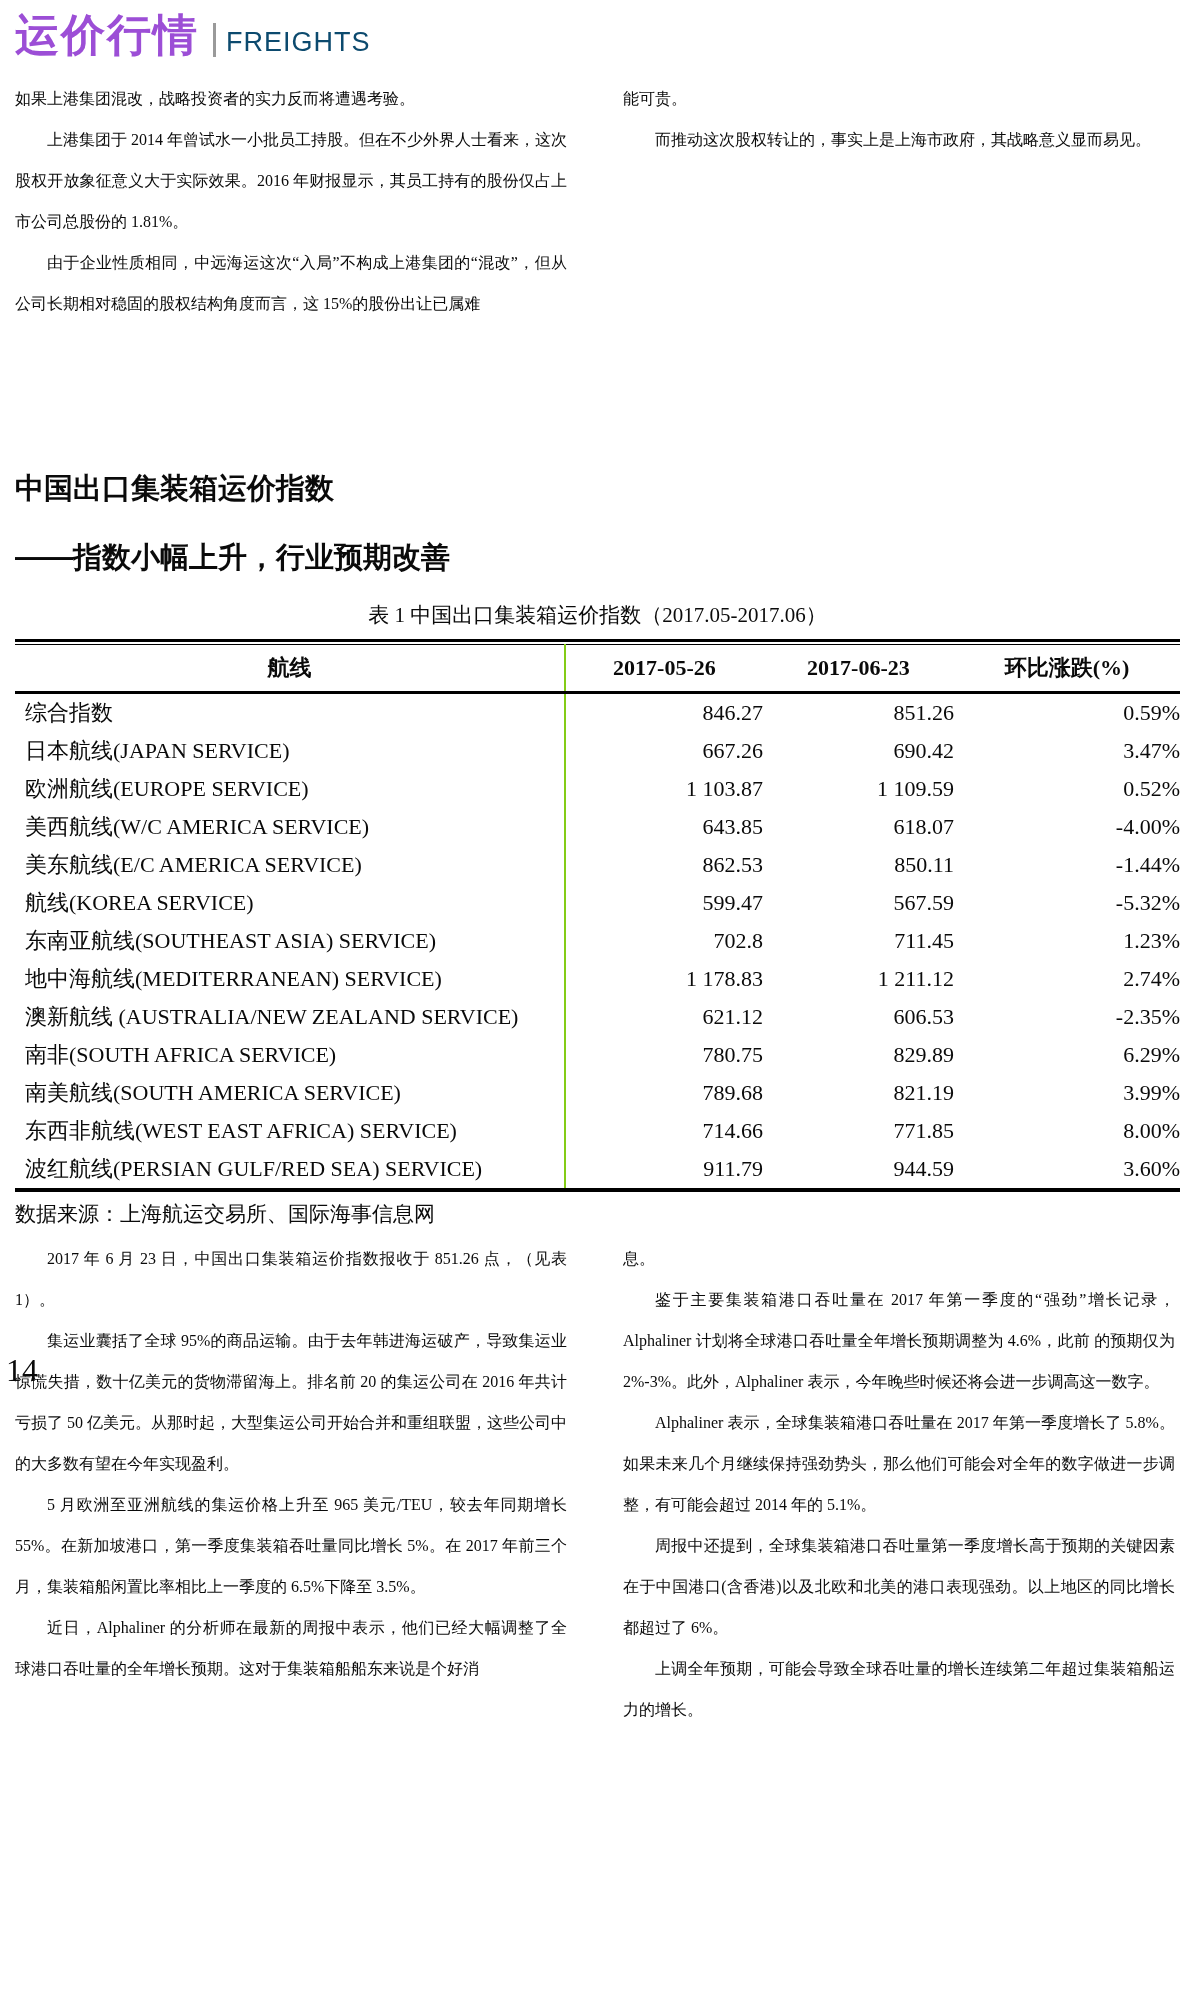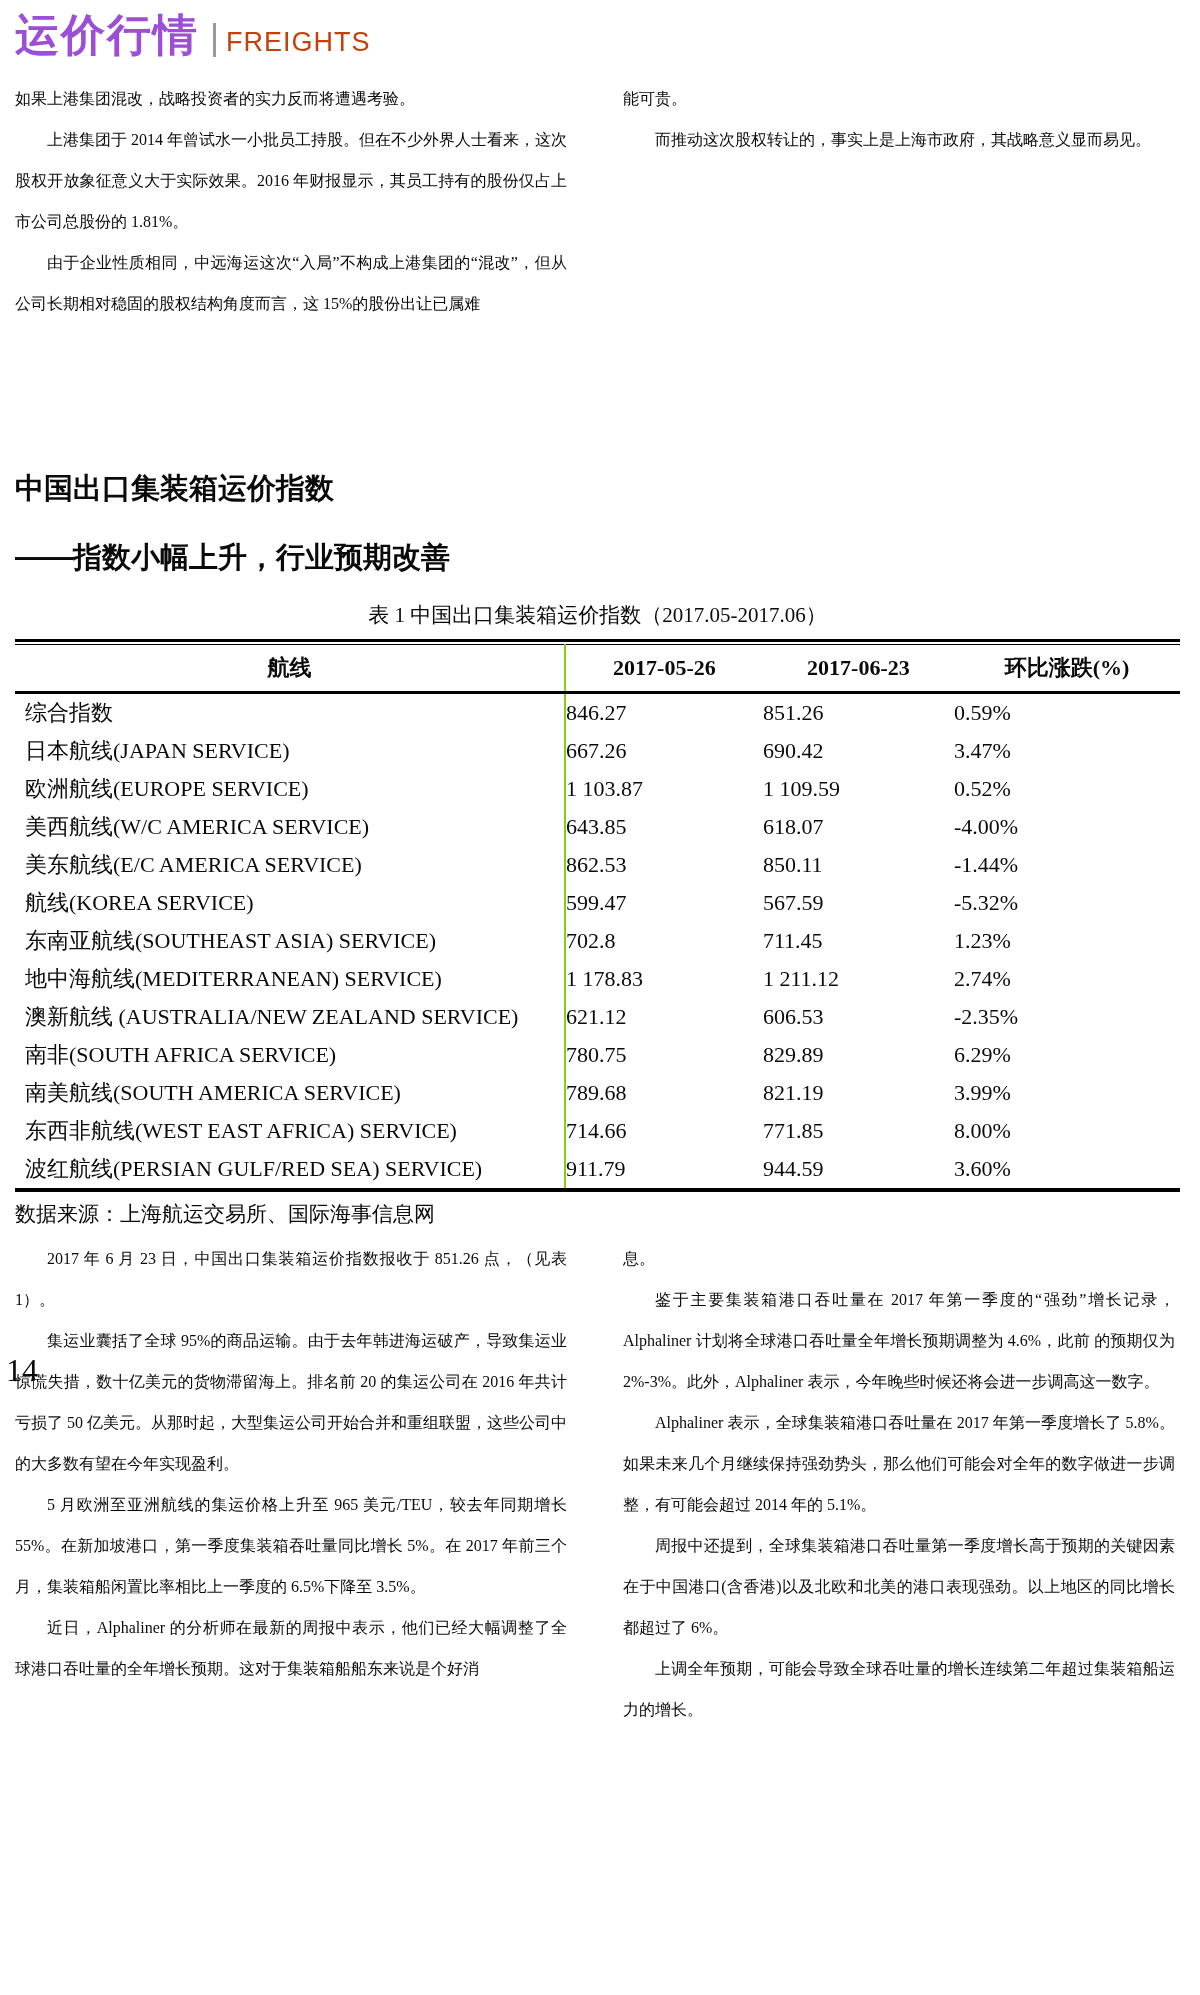--- a/index.html
+++ b/index.html
@@ -22,21 +22,21 @@
     font-weight: bold; font-size: 44px; line-height: 1;
     color: var(--accent, #9c4ed6);
     letter-spacing: 2px;
   }
   .masthead-sep {
     display: inline-block; width: 3px; height: 34px;
     background: #9a9a9a; margin: 10px 10px 0 14px;
   }
   .masthead-en {
     font-family: "Liberation Sans", "DejaVu Sans", sans-serif;
-    font-size: 27px; color: #c2410c; letter-spacing: 1px;
+    font-size: 27px; color: #0c4a6e; letter-spacing: 1px;
     margin-top: 14px;
   }
   
   .cols { display: flex; gap: 56px; }
   .col {
     width: 552px; flex: 0 0 552px;
     font-size: 16px; line-height: 41px;
     text-align: justify;
   }
   .col p { margin: 0; text-indent: 2em; }
@@ -62,21 +62,21 @@
     font-size: 22px;
   }
   table.cei-table col.c-route  { width: 47.2%; }
   table.cei-table col.c-val1   { width: 17.0%; }
   table.cei-table col.c-val2   { width: 16.4%; }
   table.cei-table col.c-change { width: 19.4%; }
   table.cei-table th {
     font-weight: bold; height: 46px; text-align: center;
     border-bottom: 3px solid #000; padding: 0;
   }
-  table.cei-table td { height: 38px; text-align: left; padding: 0; }
+  table.cei-table td { height: 38px; text-align: right; padding: 0; }
   table.cei-table th.c1, table.cei-table td.c1 {
     border-right: 2px solid #84cc16; text-align: left; padding-left: 10px;
   }
   table.cei-table th.c1 { text-align: center; padding-left: 0; }
   
   .source-note { font-size: 21px; margin: 8px 0 10px 0; }
   
   .page-number {
     position: absolute; left: 6px; bottom: 14px;
     font-size: 32px;

